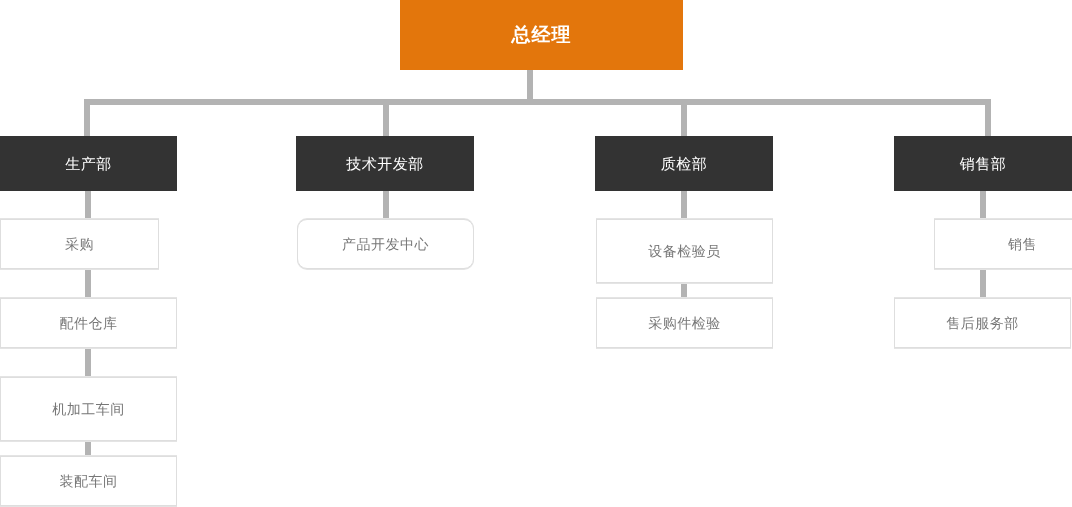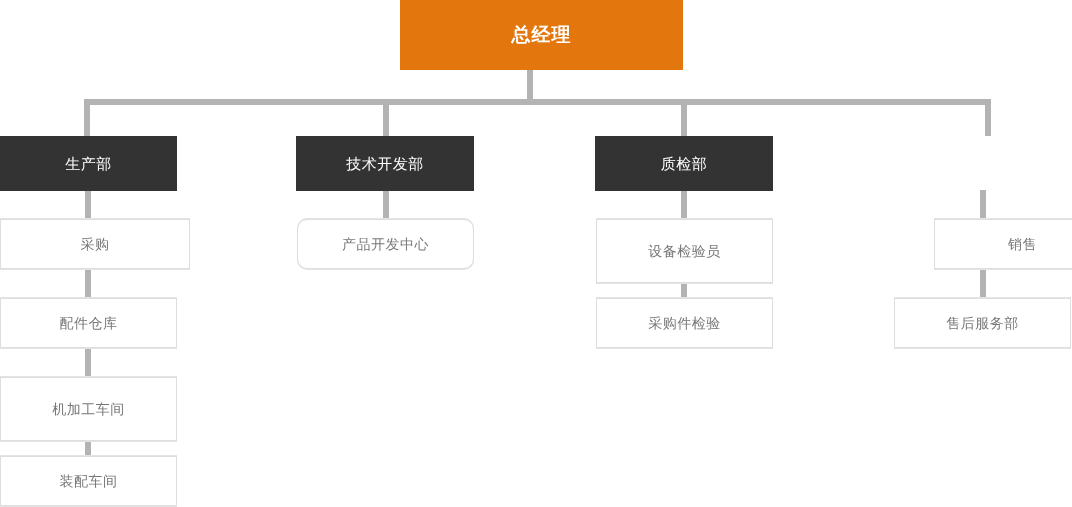--- a/index.html
+++ b/index.html
@@ -88,22 +88,23 @@
   <div class="conn conn-v" style="left:681px; top:269px; height:29px;"></div>
 
   <div class="conn conn-v" style="left:980px; top:190px; height:29px;"></div>
   <div class="conn conn-v" style="left:980px; top:269px; height:29px;"></div>
 
   <div class="node node-root" style="left:400px; top:0px; width:283px; height:70px;">总经理</div>
 
   <div class="node node-dept" style="left:0px; top:136px; width:177px; height:55px;">生产部</div>
   <div class="node node-dept" style="left:296px; top:136px; width:178px; height:55px;">技术开发部</div>
   <div class="node node-dept" style="left:595px; top:136px; width:178px; height:55px;">质检部</div>
+  <div class="node node-dept" style="left:894px; top:136px; width:178px; height:55px;">销售部</div>
 
-  <div class="node node-sub" style="left:0px; top:219px; width:190px; height:50px;">采购</div>
+  <div class="node node-sub" style="left:0px; top:219px; width:159px; height:50px;">采购</div>
   <div class="node node-sub" style="left:0px; top:298px; width:177px; height:50px;">配件仓库</div>
   <div class="node node-sub" style="left:0px; top:377px; width:177px; height:64px;">机加工车间</div>
   <div class="node node-sub" style="left:0px; top:456px; width:177px; height:50px;">装配车间</div>
 
   <div class="node node-sub" style="left:297px; top:219px; width:177px; height:50px;border-radius:10px;">产品开发中心</div>
 
   <div class="node node-sub" style="left:596px; top:219px; width:177px; height:64px;">设备检验员</div>
   <div class="node node-sub" style="left:596px; top:298px; width:177px; height:50px;">采购件检验</div>
 
   <div class="node node-sub" style="left:934px; top:219px; width:177px; height:50px;">销售</div>

